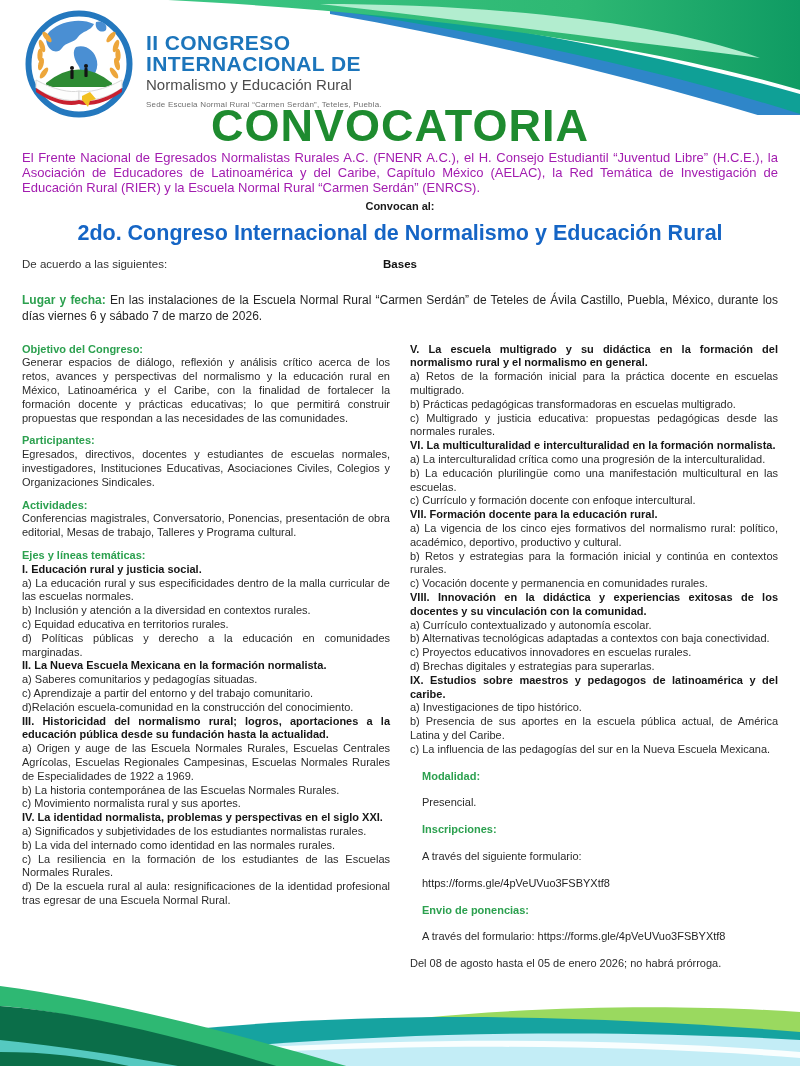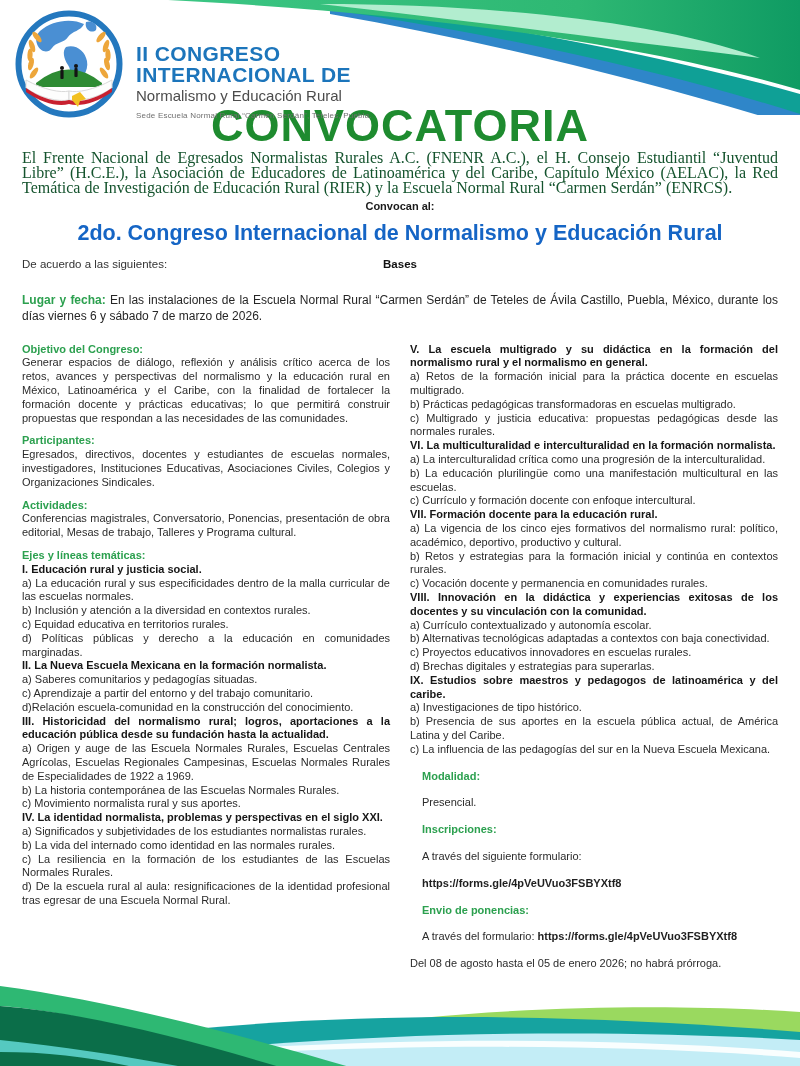--- a/index.html
+++ b/index.html
@@ -6,53 +6,53 @@
   .page {
     position:relative; width:800px; height:1066px; margin:0 auto;
     background:#ffffff; overflow:hidden;
     font-family:"Liberation Sans", sans-serif; color:#2d2d2d;
   }
   svg.deco { position:absolute; display:block; }
   .top-wave { top:0; left:0; width:800px; height:115px; }
   .bottom-wave { bottom:0; left:0; width:800px; height:112px; }
 
   
-  .logo-row { position:absolute; top:8px; left:14px; display:flex; z-index:3;align-items:flex-end; }
+  .logo-row { position:absolute; top:8px; left:24px; display:flex; z-index:3; }
   .logo-mark { width:110px; height:112px; flex:0 0 auto; }
   .logo-text { margin-left:12px; padding-top:24px; }
   .logo-l1,.logo-l2 { color:#1c75bb; font-weight:bold; font-size:21px; line-height:21px; letter-spacing:.4px; }
   .logo-l3 { color:#4c4c4c; font-size:15px; line-height:17px; margin-top:2px; }
   .logo-sede { color:#6f6f6f; font-size:8px; margin-top:7px; letter-spacing:.2px; }
 
   .title {
     position:absolute; top:100px; left:0; width:100%; text-align:center;
     font-size:45px; font-weight:bold; letter-spacing:1px; color:#1e8b2f; z-index:2;
   }
 
   .content { position:absolute; top:150px; left:22px; right:22px; z-index:2; }
-  .intro { font-size:16px; line-height:15.2px; text-align:justify; color:#14532d; margin:0;font-family:Liberation Serif, serif; }
+  .intro { font-size:13px; line-height:15.2px; text-align:justify; color:#a21caf; margin:0; }
   .convocan { margin:4px 0 0 0; text-align:center; font-weight:bold; font-size:11px; color:#1b1b1b; }
   .congress-title { margin:9px 0 0 0; text-align:center; font-weight:bold; font-size:21.5px; color:#1565c5; }
   .bases-row { position:relative; margin-top:12px; font-size:11.5px; height:15px; }
   .de-acuerdo { position:absolute; left:0; top:0; margin:0; color:#333; }
   .bases { position:absolute; left:0; right:0; top:0; margin:0; text-align:center; font-weight:bold; color:#111; }
   .lugar { margin:19px 0 0 0; font-size:12px; line-height:16px; text-align:justify; color:#262626; }
   .glabel-inline { color:#2ca04f; font-weight:bold; }
 
   .columns { display:flex; gap:20px; margin-top:19px; }
   .col { flex:1 1 0; font-size:11px; line-height:13.8px; text-align:justify; color:#2b2b2b; }
   .col p { margin:0; }
   .block { margin-top:9px; }
   .block:first-child { margin-top:0; }
   .glabel { color:#2ca04f; font-weight:bold; }
   .theme-title { font-weight:bold; color:#161616; }
 
   .bottom-sec { margin-top:12px; line-height:14.8px; }
   .bottom-sec p { margin:12px; }
-  .url { font-weight:bold; color:#1f1f1f; }
+  .url { font-weight:normal; color:#1f1f1f; }
   .deadline { margin-top:16px; }
 </style>
 </head>
 <body>
 
 <div class="page">
 
   <svg class="deco top-wave" viewBox="0 0 800 115" preserveAspectRatio="none" aria-hidden="true">
     <defs>
       <linearGradient id="gTop" x1="0" y1="0" x2="1" y2="0">

